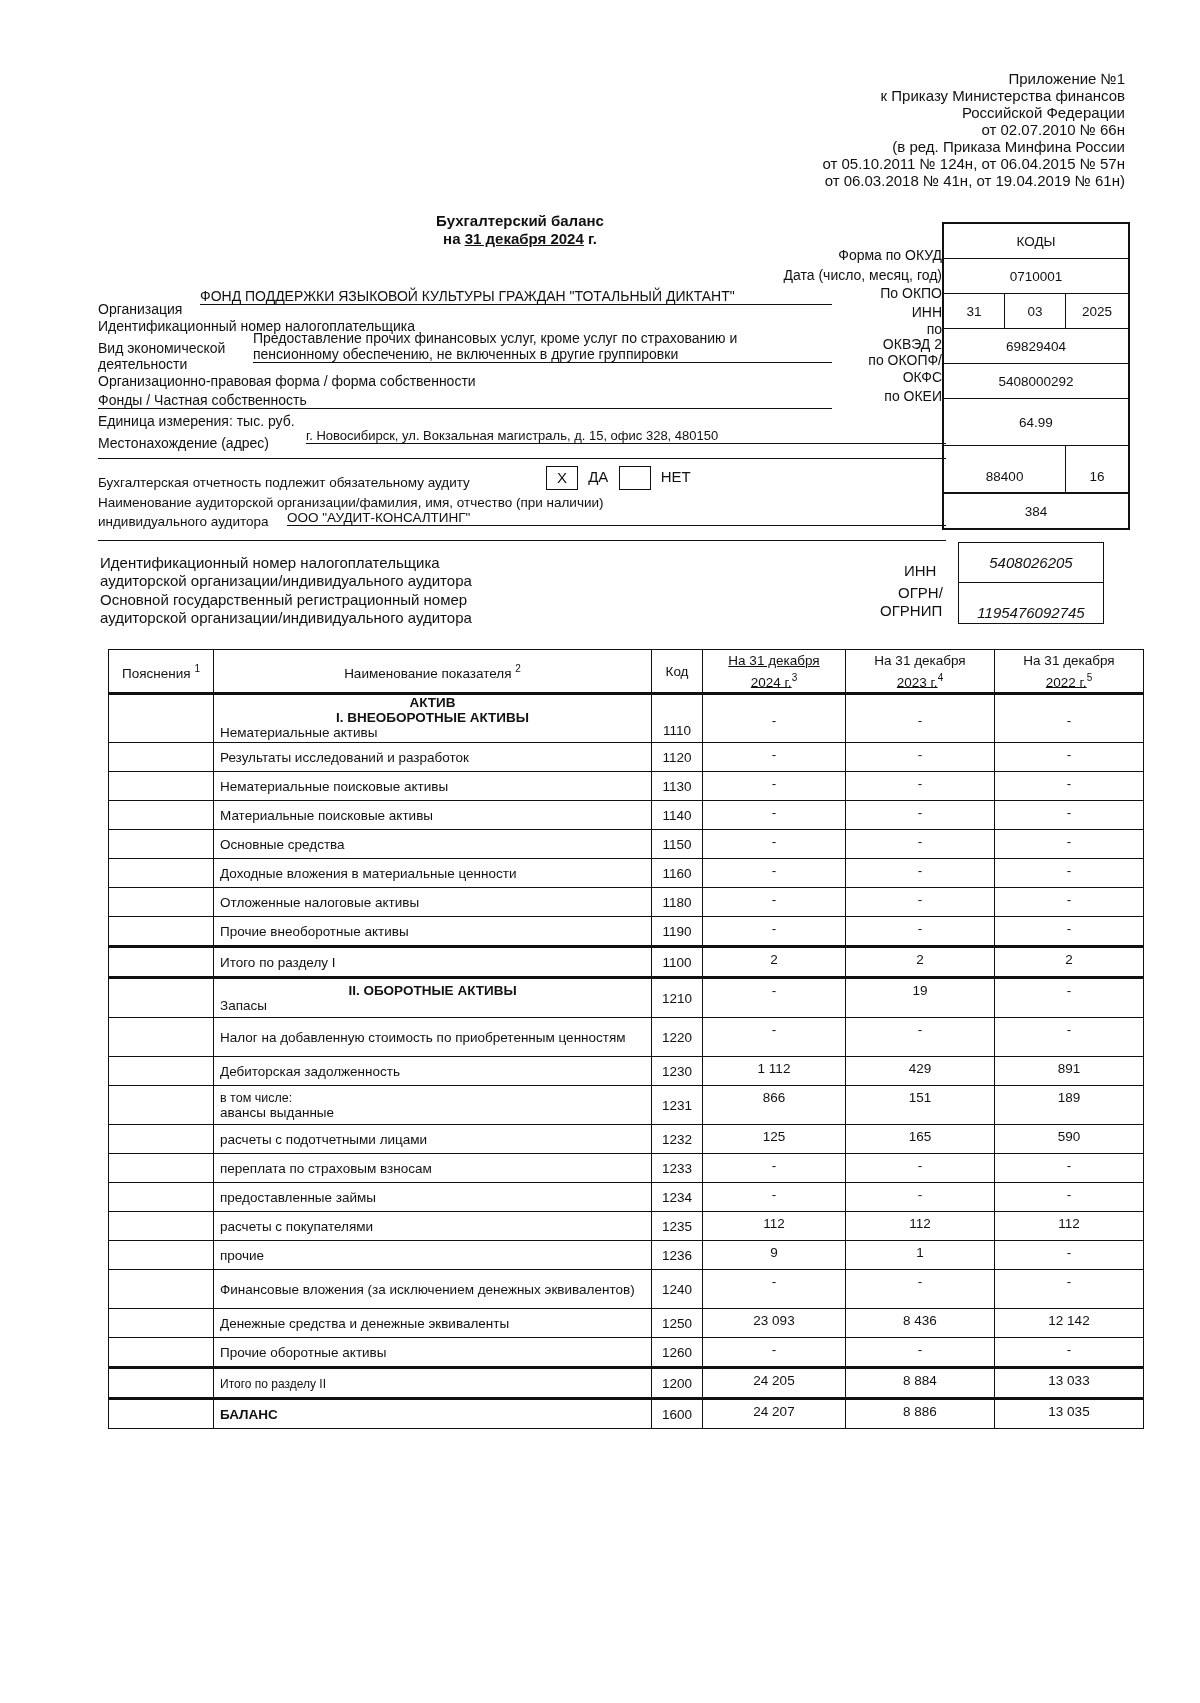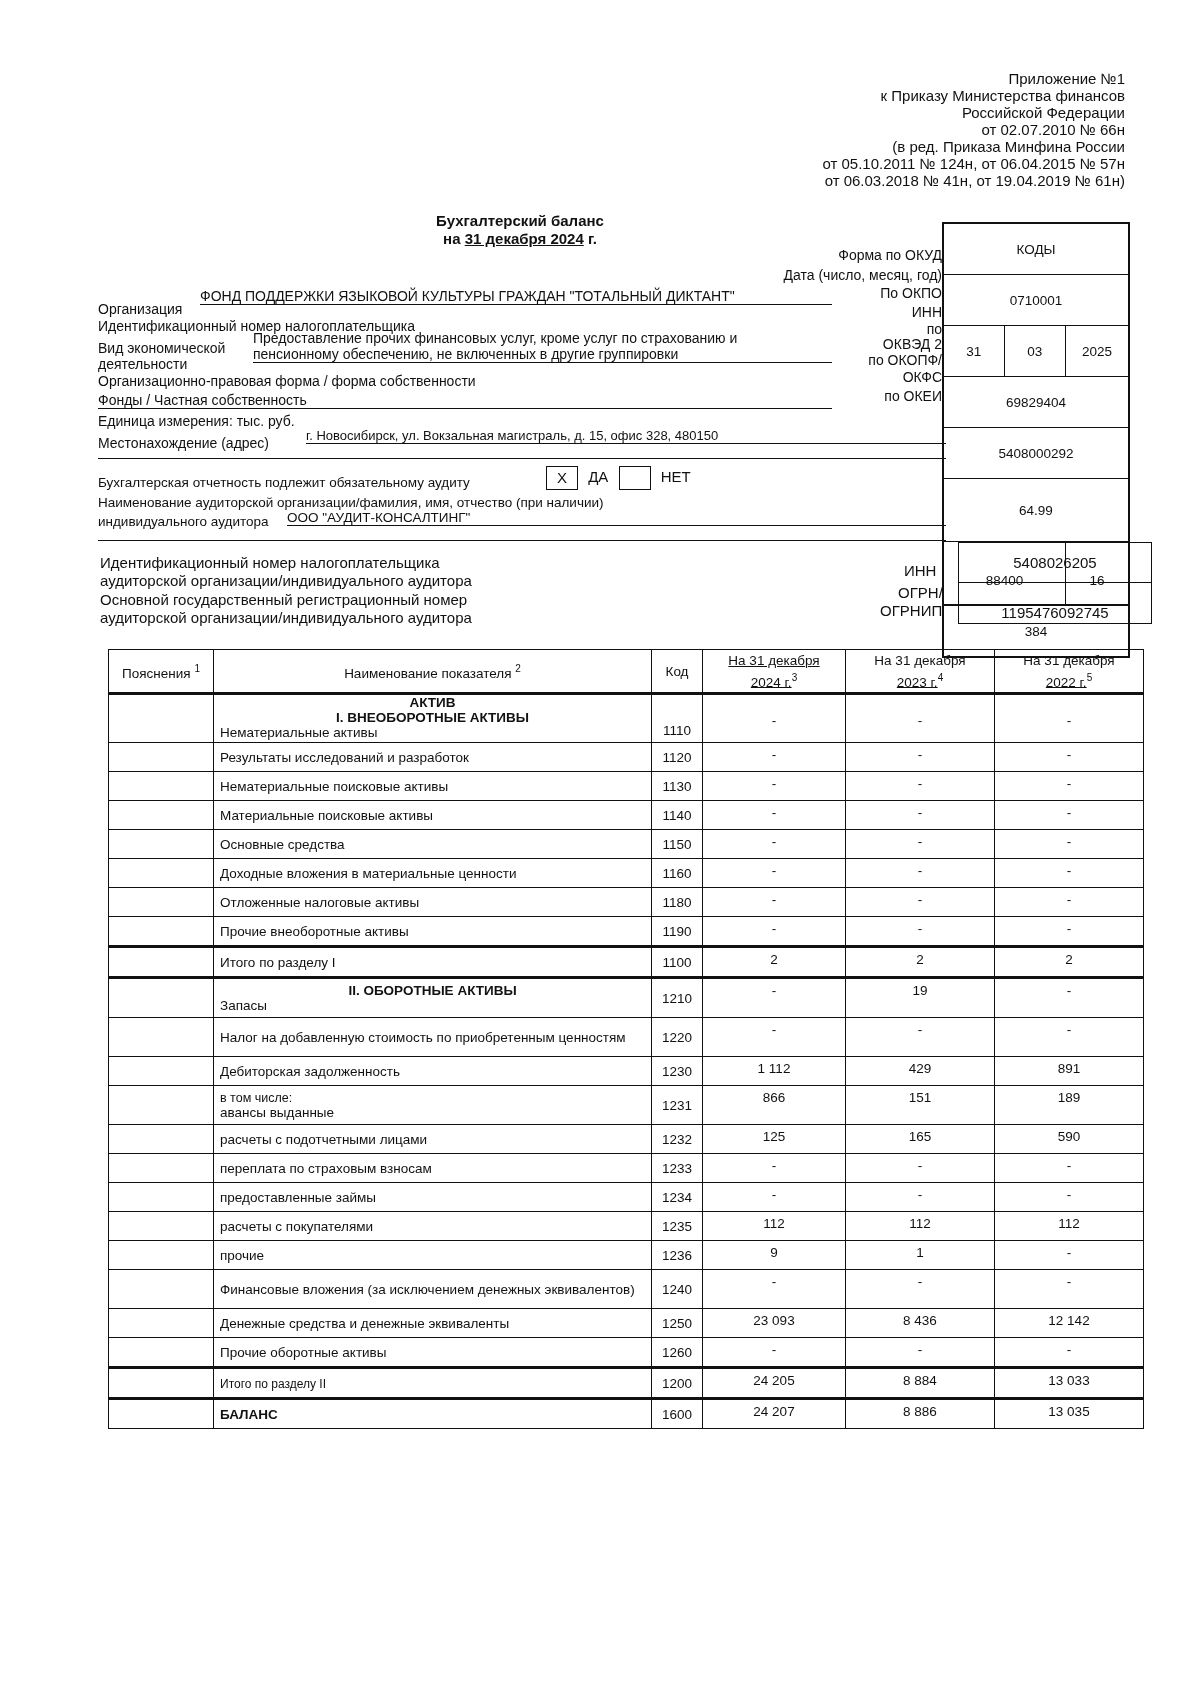--- a/index.html
+++ b/index.html
@@ -4,25 +4,25 @@
 <style>
   html, body { margin: 0; padding: 0; background: #ffffff; }
   body { width: 1200px; height: 1703px; position: relative; font-family: "Liberation Sans", sans-serif; color: #111; overflow: hidden; }
   .abs { position: absolute; }
   .appendix { position: absolute; right: 75px; top: 70px; text-align: right; font-size: 15px; line-height: 17px; }
   .title { position: absolute; left: 400px; top: 212px; width: 240px; text-align: center; font-weight: bold; font-size: 15px; line-height: 18px; }
   .title u { text-decoration: underline; }
   .lbl { font-size: 14px; white-space: nowrap; }
   .uline { border-bottom: 1.5px solid #111; }
   .codes { position: absolute; left: 942px; top: 222px; width: 188px; border: 2px solid #111; border-collapse: collapse; font-size: 13.5px; }
-  .codes td { border: 1.5px solid #111; text-align: center; padding: 16px; height: 18px; }
+  .codes td { border: 1.5px solid #111; text-align: center; padding: 8px; height: 18px; }
   .codes-labels { position: absolute; right: 258px; top: 246px; text-align: right; font-size: 14px; }
   .codes-labels div { line-height: 19.5px; }
   .cb { display: inline-block; width: 30px; height: 22px; border: 1.5px solid #111; text-align: center; line-height: 22px; font-size: 15px; vertical-align: middle; }
-  .auditbox { position: absolute; left: 958px; top: 542px; width: 194px; border: 1.5px solid #111; border-collapse: collapse; font-size: 15px; }
+  .auditbox { position: absolute; left: 958px; top: 542px; width: 146px; border: 1.5px solid #111; border-collapse: collapse; font-size: 15px; font-style: italic; }
   .auditbox td { border: 1.5px solid #111; text-align: center; height: 37px; }
   table.main { position: absolute; left: 108px; top: 649px; width: 1036px; border-collapse: collapse; font-size: 13.5px; }
   table.main th, table.main td { border: 1.5px solid #111; padding: 0 6px; }
   table.main th { font-weight: normal; height: 42px; text-align: center; line-height: 17px; }
   table.main td.name { text-align: left; }
   table.main td.code { text-align: center; width: 38px; }
   table.main td.val { text-align: center; vertical-align: top; padding-top: 4px; }
   table.main td.note { width: 92px; }
   table.main tr.r td { height: 24px; }
   table.main tr.tall td { height: 34px; }

